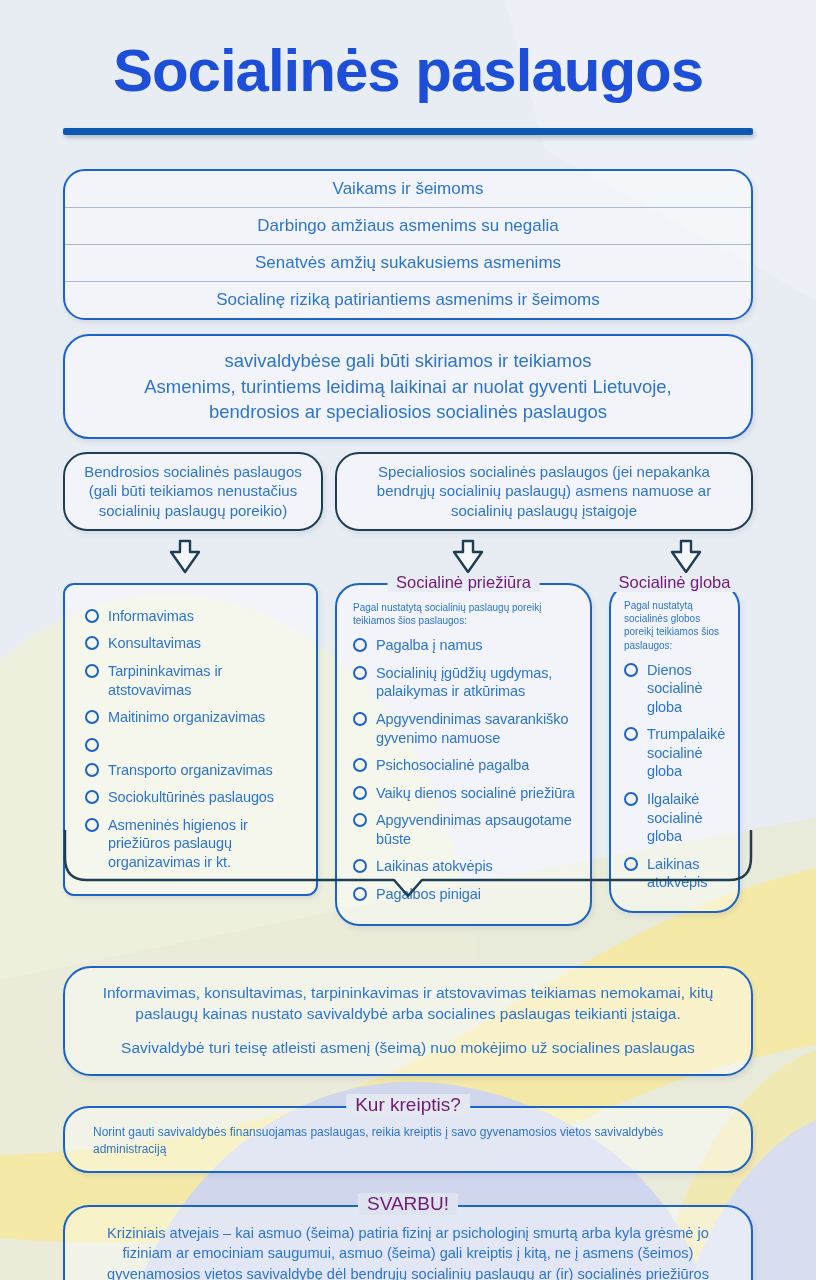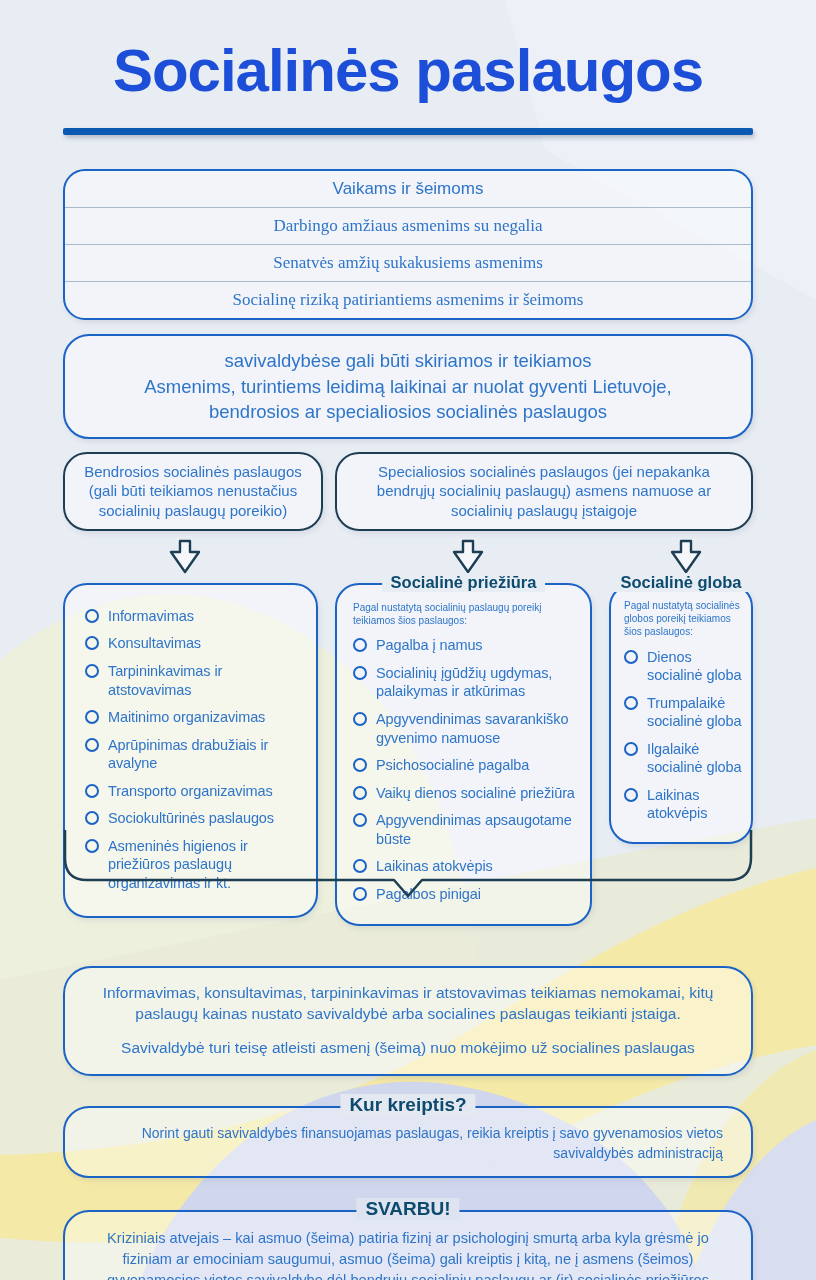--- a/index.html
+++ b/index.html
@@ -23,21 +23,21 @@
   .box{
     border:2px solid #1b63c5;border-radius:22px;
     background:rgba(255,255,255,.42);
     box-shadow:2px 3px 5px rgba(120,130,150,.18);
     color:#2e75c9;
   }
   .audience{margin-top:34px;overflow:hidden;}
   .audience .row{
     text-align:center;font-size:17px;padding:8px 10px;color:#2e75c9;
   }
-  .audience .row + .row{border-top:1px solid #a9bacd;font-family:Liberation Serif, serif;}
+  .audience .row + .row{border-top:1px solid #a9bacd;}
 
   .residence{margin-top:14px;border-radius:26px;padding:12px 20px;}
   .residence div{text-align:center;font-size:18.5px;line-height:1.38;}
 
   .typerow{display:flex;gap:12px;margin-top:13px;}
   .typebox{
     border:2px solid #1e3e53;border-radius:24px;background:rgba(255,255,255,.42);
     color:#2e75c9;font-size:15px;line-height:1.32;text-align:center;
     display:flex;align-items:center;justify-content:center;padding:8px 16px;
     box-shadow:2px 3px 5px rgba(120,130,150,.15);
@@ -47,26 +47,26 @@
 
   .arrowrow{position:relative;height:50px;}
   .arrow{position:absolute;top:8px;width:34px;height:36px;}
 
   .cols{position:relative;display:flex;gap:17px;margin-top:2px;align-items:flex-start;}
   .colbox{
     border:2px solid #1b63c5;border-radius:24px;background:rgba(255,255,255,.42);
     color:#2e75c9;box-shadow:2px 3px 5px rgba(120,130,150,.15);
     position:relative;box-sizing:border-box;
   }
-  .colbox.left{width:255px;min-height:247px;padding:22px 12px 14px 20px;}
+  .colbox.left{width:255px;min-height:247px;padding:22px 12px 14px 20px;border-radius:11px;}
   .colbox.mid{width:257px;min-height:287px;padding:16px 12px 12px 16px;margin-top:0;}
-  .colbox.right{width:144px;min-height:249px;padding:14px 8px 10px 13px;}
+  .colbox.right{width:131px;min-height:249px;padding:14px 8px 10px 13px;}
   .legend{
     position:absolute;top:-12px;left:50%;transform:translateX(-50%);
-    padding:0 9px;font-weight:700;color:#0c4a6e;font-size:16.5px;white-space:nowrap;
+    padding:0 9px;font-weight:400;color:#701a75;font-size:16.5px;white-space:nowrap;
     background:#e8edf4;
   }
   .intro{font-size:10px;line-height:1.32;margin-bottom:9px;}
   ul.bullets{list-style:none;margin:0;padding:0;}
   ul.bullets li{display:flex;gap:9px;margin-bottom:9px;font-size:14.5px;line-height:1.28;letter-spacing:-0.1px;}
   .ring{
     flex:none;width:10px;height:10px;border:2.6px solid #1b63c5;border-radius:50%;
     margin-top:2px;background:transparent;
   }
   .bracket{position:absolute;left:0;top:247px;width:690px;height:76px;pointer-events:none;}
@@ -75,21 +75,21 @@
   .payment p{margin:0;text-align:center;font-size:15.5px;line-height:1.35;}
   .payment p + p{margin-top:13px;}
 
   .legendbox{
     position:relative;border:2px solid #1b63c5;border-radius:26px;
     background:rgba(255,255,255,.40);box-shadow:2px 3px 5px rgba(120,130,150,.15);
     color:#2e75c9;
   }
   .where{margin-top:30px;padding:16px 28px 13px;}
   .where .legend{font-size:19px;top:-14px;background:#e4e8f0;}
-  .where p{margin:0;text-align:right;font-size:14px;line-height:1.4;}
+  .where p{margin:0;text-align:left;font-size:12px;line-height:1.4;}
 
   .important{margin-top:32px;padding:16px 24px 13px;}
   .important .legend{font-size:19px;top:-14px;background:#dee3f0;}
   .important p{margin:0;text-align:center;font-size:14.6px;line-height:1.42;}
 </style>
 </head>
 <body>
 
 <svg id="bg" width="816" height="1280" viewBox="0 0 816 1280" xmlns="http://www.w3.org/2000/svg">
   <rect width="816" height="1280" fill="#e8edf4"></rect>
@@ -165,21 +165,20 @@
             <span>Tarpininkavimas ir atstovavimas</span>
           </li>
 
           <li>
             <span class="ring"></span>
             <span>Maitinimo organizavimas</span>
           </li>
 
           <li>
             <span class="ring"></span>
-            <span>Aprūpinimas drabužiais ir avalyne</span>
           </li>
 
           <li>
             <span class="ring"></span>
             <span>Transporto organizavimas</span>
           </li>
 
           <li>
             <span class="ring"></span>
             <span>Sociokultūrinės paslaugos</span>

